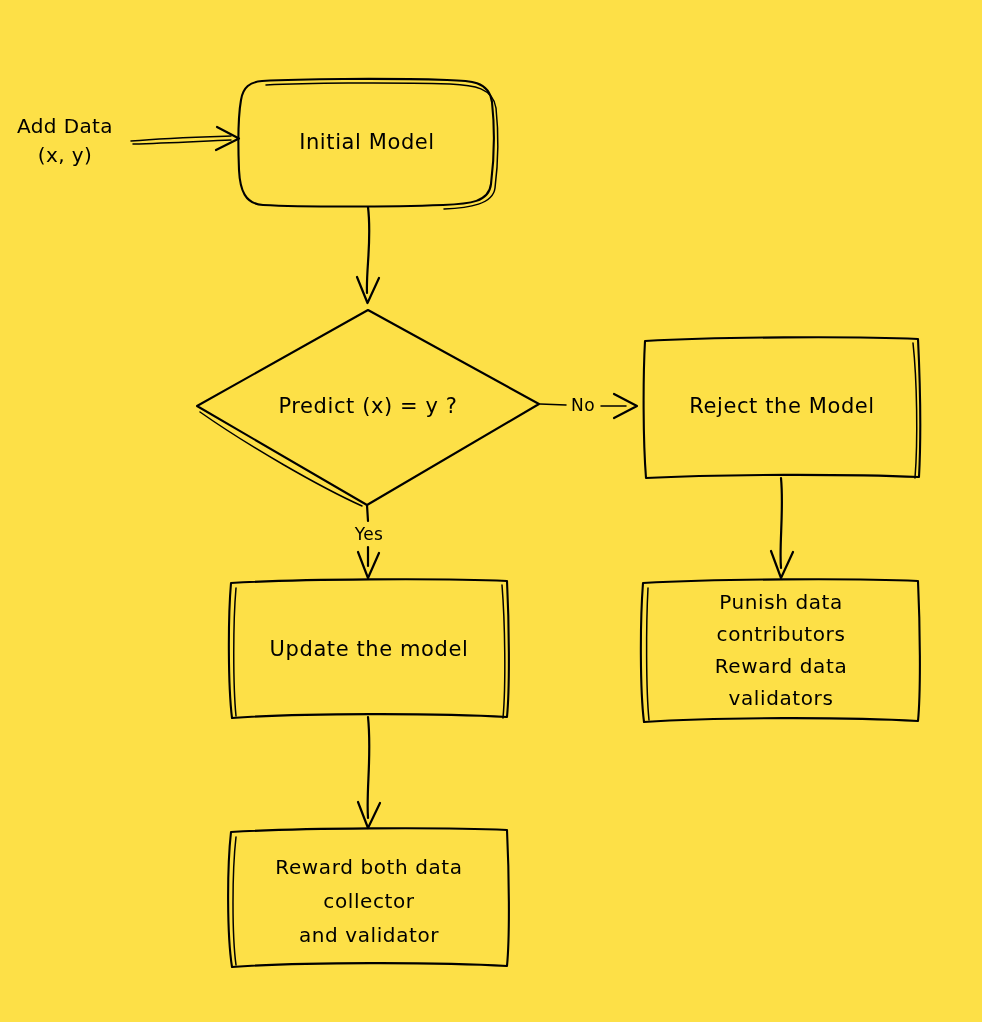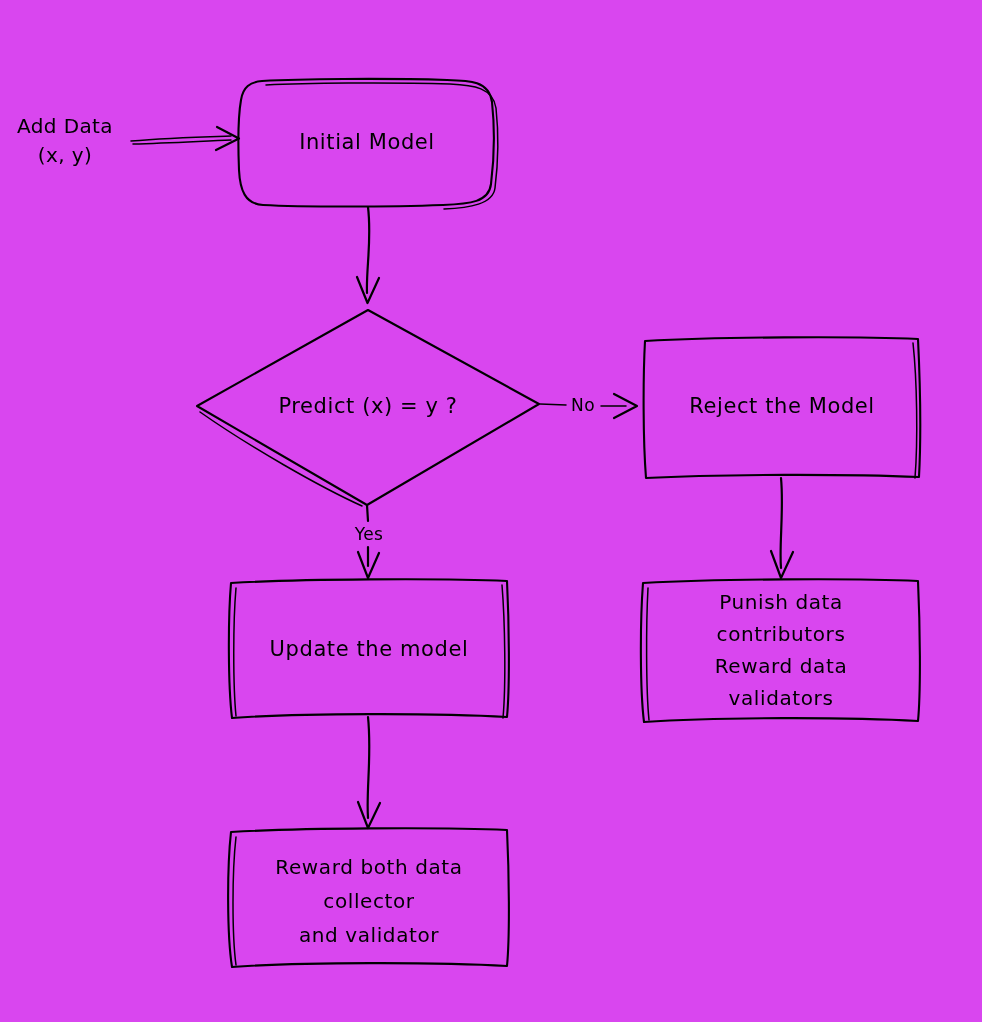--- a/index.html
+++ b/index.html
@@ -10,21 +10,21 @@
   body {
     width: 982px;
     height: 1022px;
     font-family: "DejaVu Sans", sans-serif;
     overflow: hidden;
   }
   #flowchart-root {
     position: relative;
     width: 982px;
     height: 1022px;
-    background: #d946ef;
+    background: #fde047;
   }
   svg.chart-canvas {
     display: block;
     width: 982px;
     height: 1022px;
   }
   .node-shape {
     fill: none;
     stroke: #000000;
     stroke-width: 2.1;

